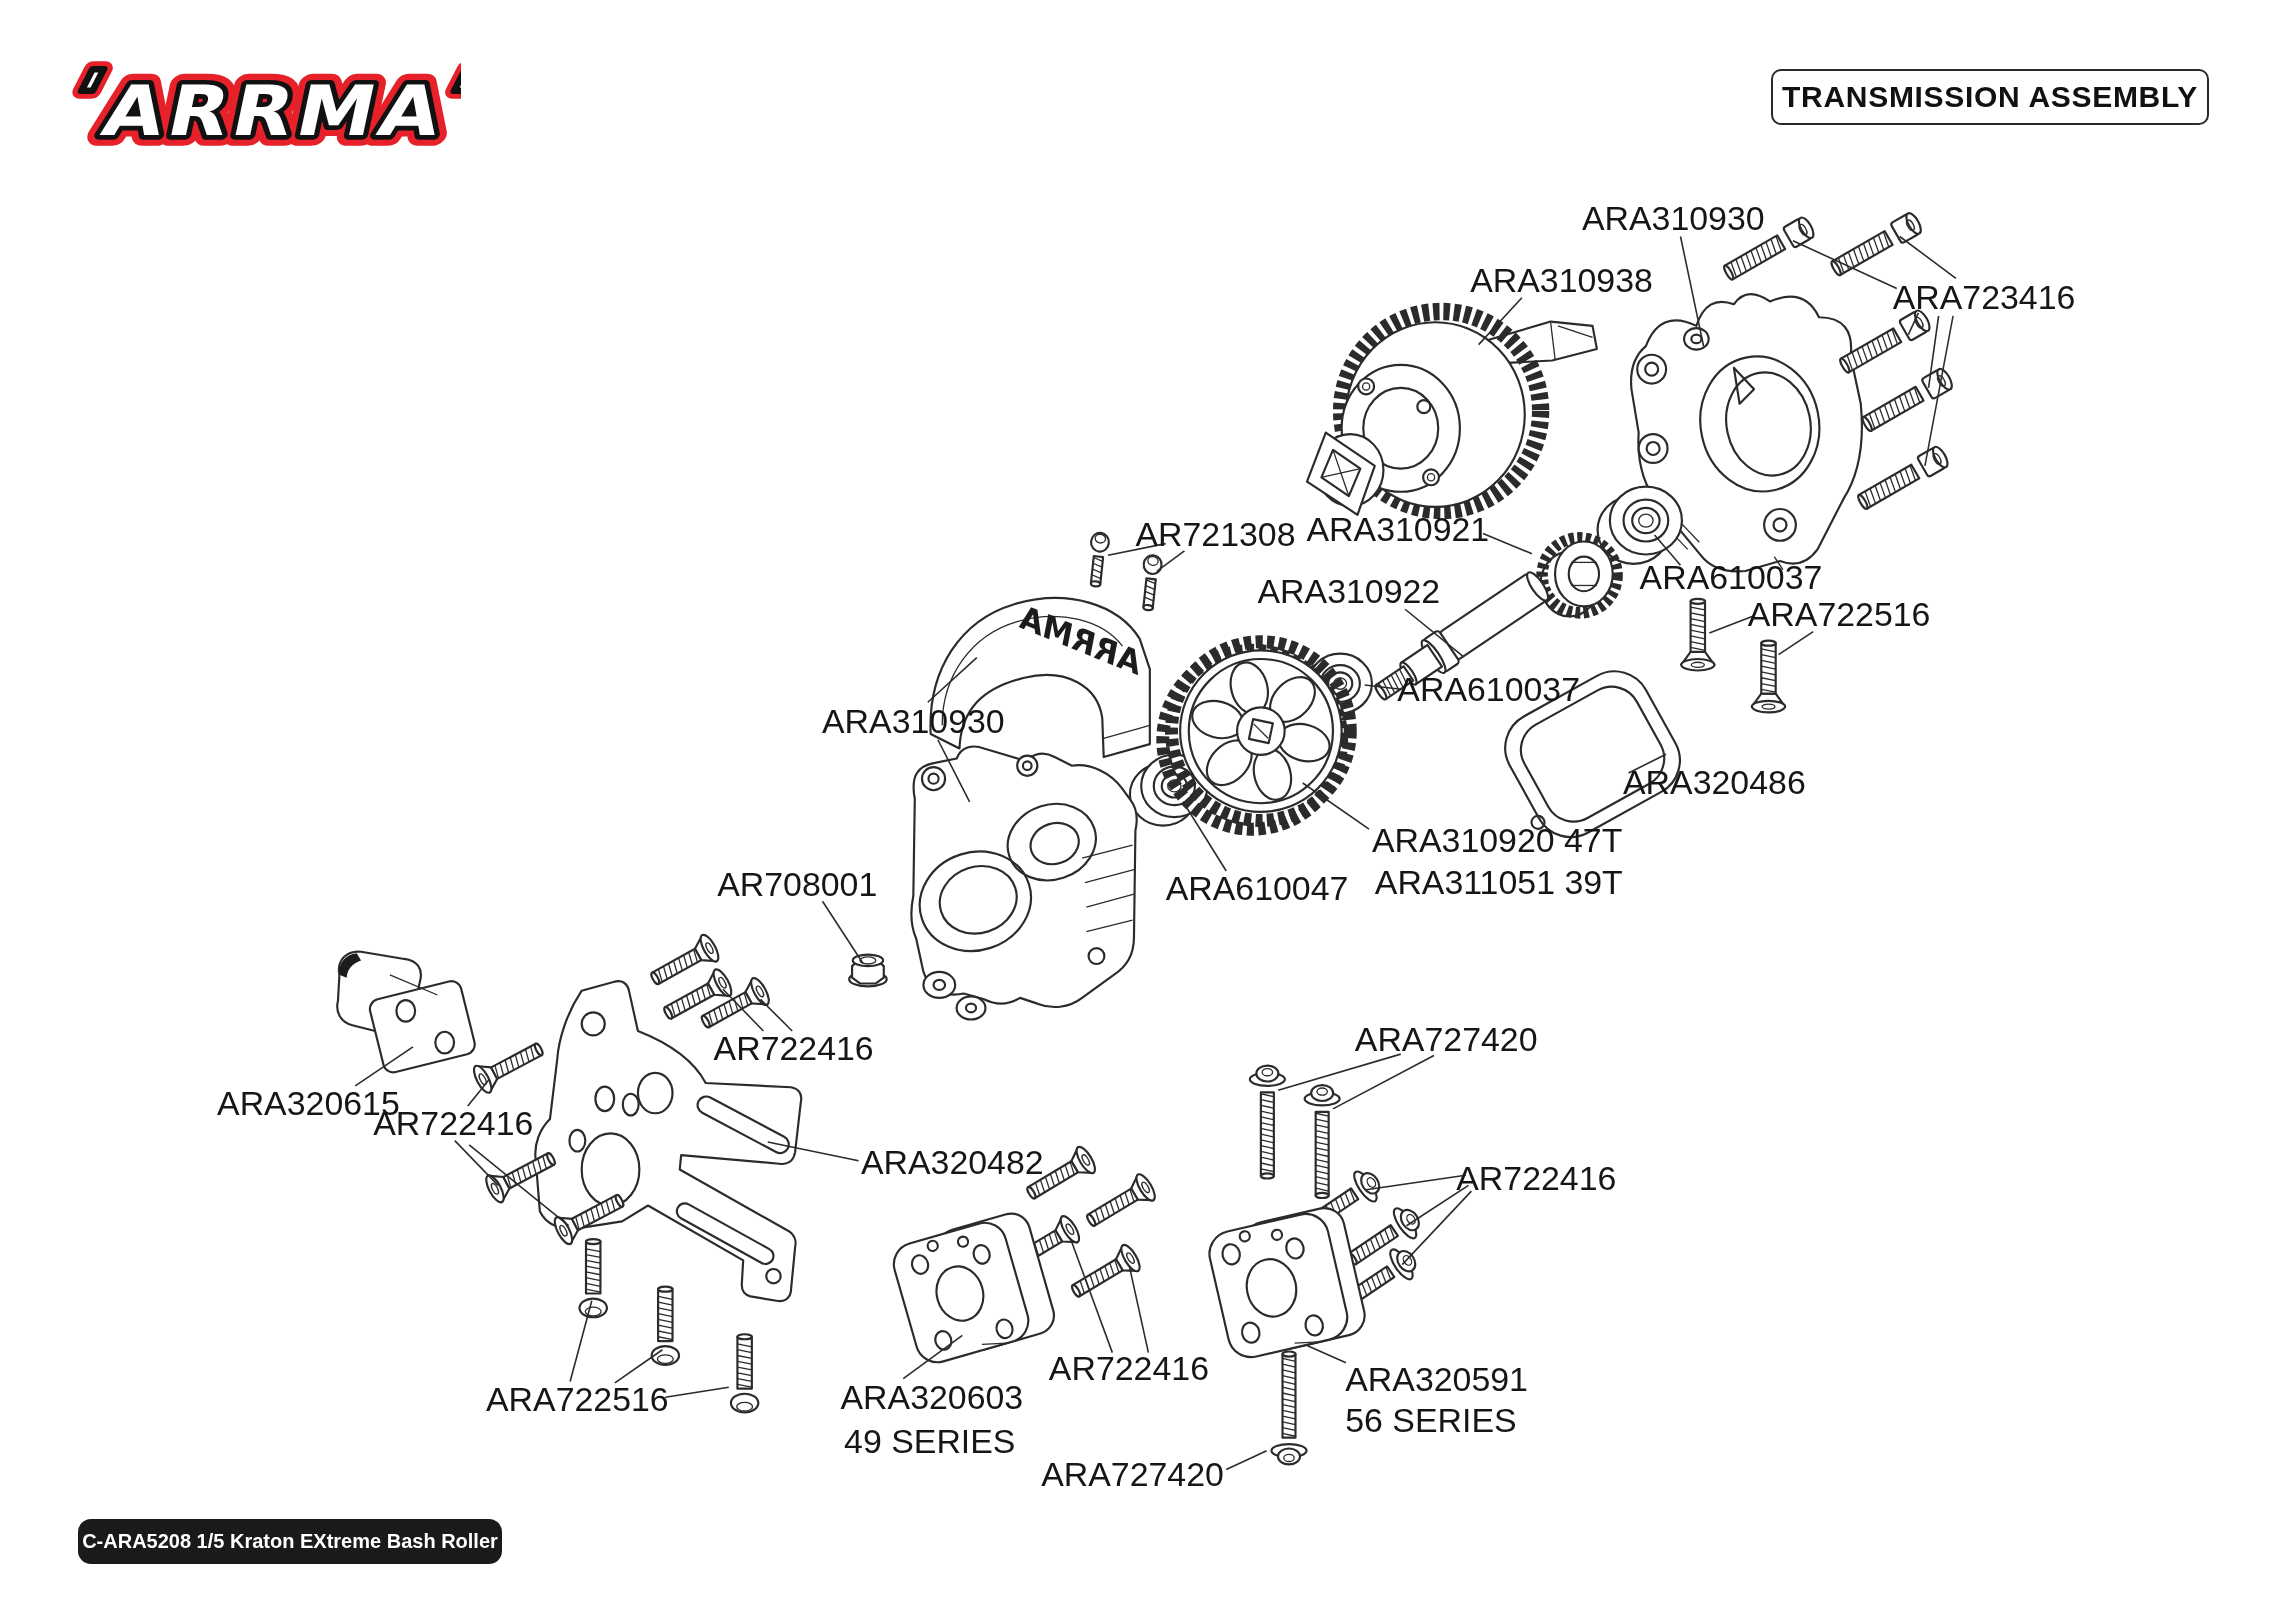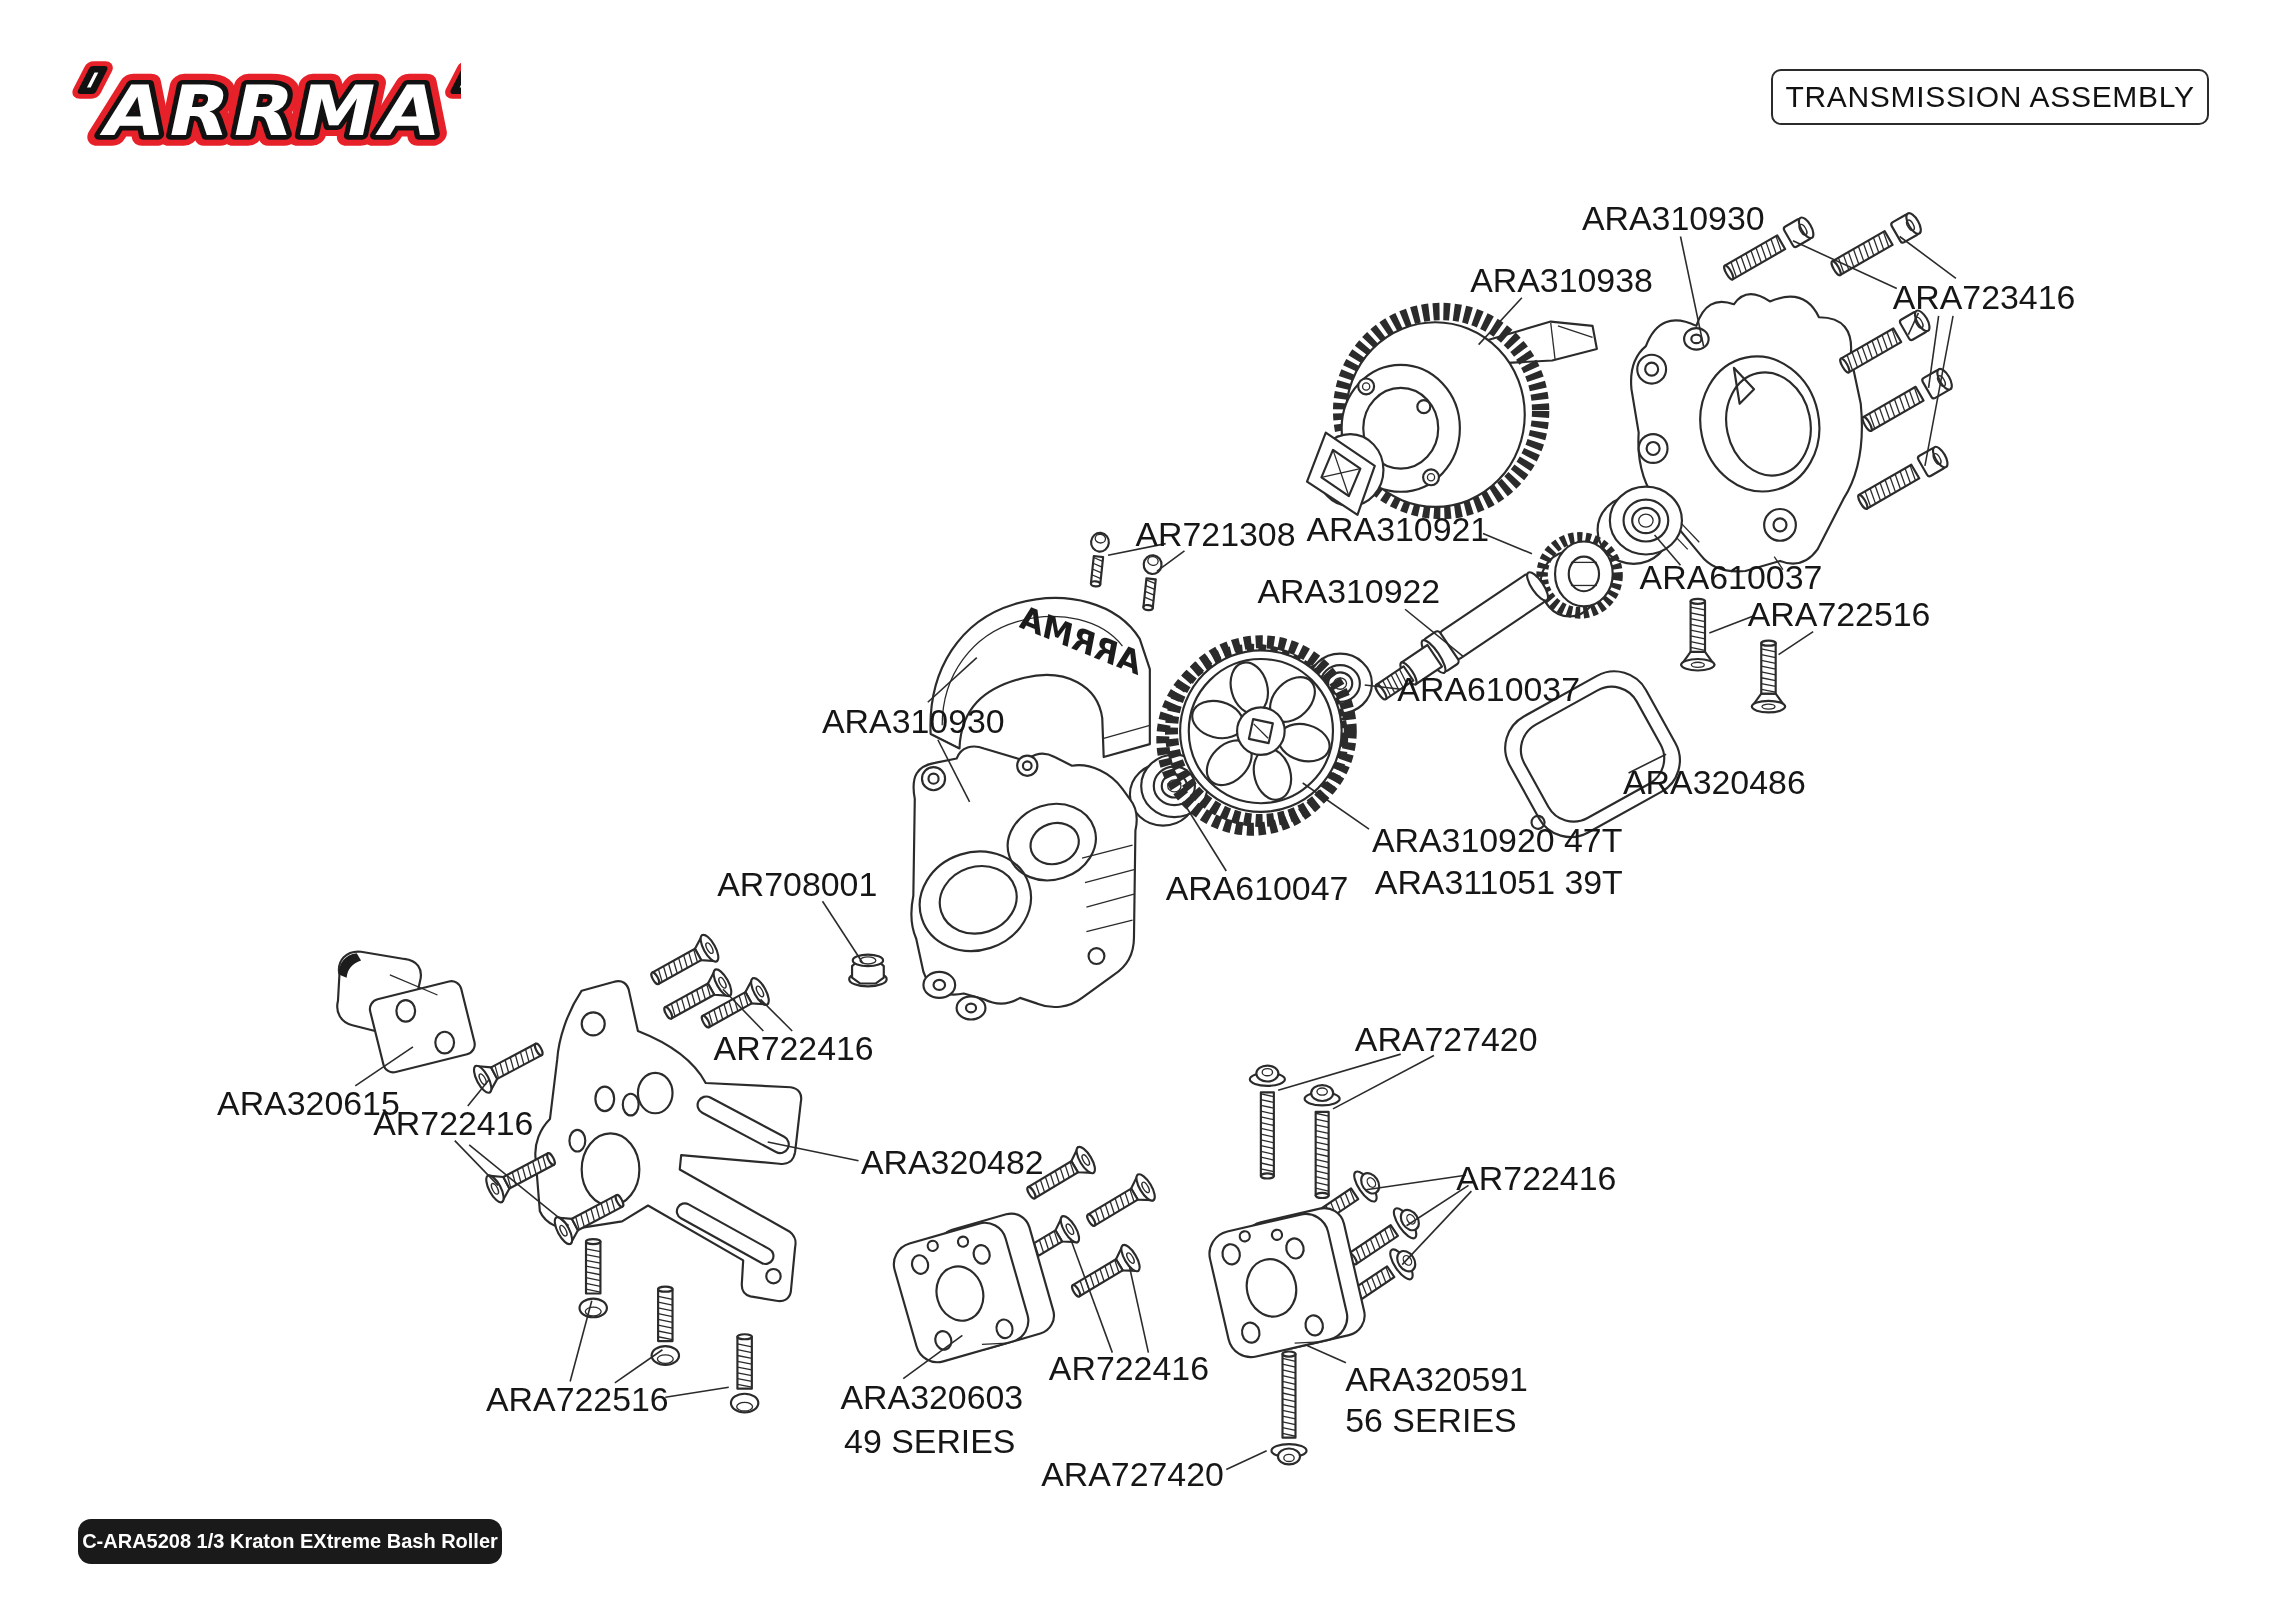--- a/index.html
+++ b/index.html
@@ -1,21 +1,21 @@
 <!DOCTYPE html>
 <html style="--brand-red: #e62129; --badge-bg: #1a1a1a;font-size:11.5px"><head>
 <meta charset="utf-8">
 <style>
   html,body{margin:0;padding:0;background:#fff;}
   .page{position:relative;width:2273px;height:1623px;background:#fff;overflow:hidden;
         font-family:"Liberation Sans",sans-serif;}
   .title-box{position:absolute;left:1771px;top:69px;width:438px;height:56px;
         border:2.9px solid #2b2b2b;border-radius:10px;box-sizing:border-box;
         display:flex;align-items:center;justify-content:center;
-        font-size:30px;font-weight:normal;color:#111;letter-spacing:0.7px;white-space:nowrap;}
+        font-size:30px;font-weight:bold;color:#111;letter-spacing:0.7px;white-space:nowrap;}
   .badge{position:absolute;left:78px;top:1519px;width:424px;height:45px;
         background:var(--badge-bg,#1a1a1a);border-radius:13px;box-sizing:border-box;
         display:flex;align-items:center;justify-content:center;
         font-size:20px;font-weight:bold;color:#fff;white-space:nowrap;}
   svg text{user-select:none;}
   .p{fill:#fff;stroke:#2b2b2b;stroke-width:3;stroke-linejoin:round;}
   .ln{fill:none;stroke:#2b2b2b;stroke-width:3;stroke-linejoin:round;}
   .thin{fill:none;stroke:#2b2b2b;stroke-width:1.8;}
   .teeth{fill:none;stroke:#2b2b2b;}
   .lead{fill:none;stroke:#2b2b2b;stroke-width:2.2;}
@@ -730,16 +730,16 @@
         <text x="1170" y="1998" class="lbl" text-anchor="start" dominant-baseline="central">49 SERIES</text>
         <line x1="1866" y1="1890" x2="1812" y2="1866" class="lead"></line>
         <text x="1865" y="1912" class="lbl" text-anchor="start" dominant-baseline="central">ARA320591</text>
         <text x="1865" y="1969" class="lbl" text-anchor="start" dominant-baseline="central">56 SERIES</text>
         <line x1="1700" y1="2038" x2="1756" y2="2012" class="lead"></line>
         <text x="1570" y="2045" class="lbl" text-anchor="middle" dominant-baseline="central">ARA727420</text>
       </g>
   </svg>
 
   <div class="badge">
-    <span>C-ARA5208 1/3 Kraton EXtreme Bash Roller</span>
+    <span>C-ARA5208 1/5 Kraton EXtreme Bash Roller</span>
   </div>
 </div>
 
 
 </body></html>

